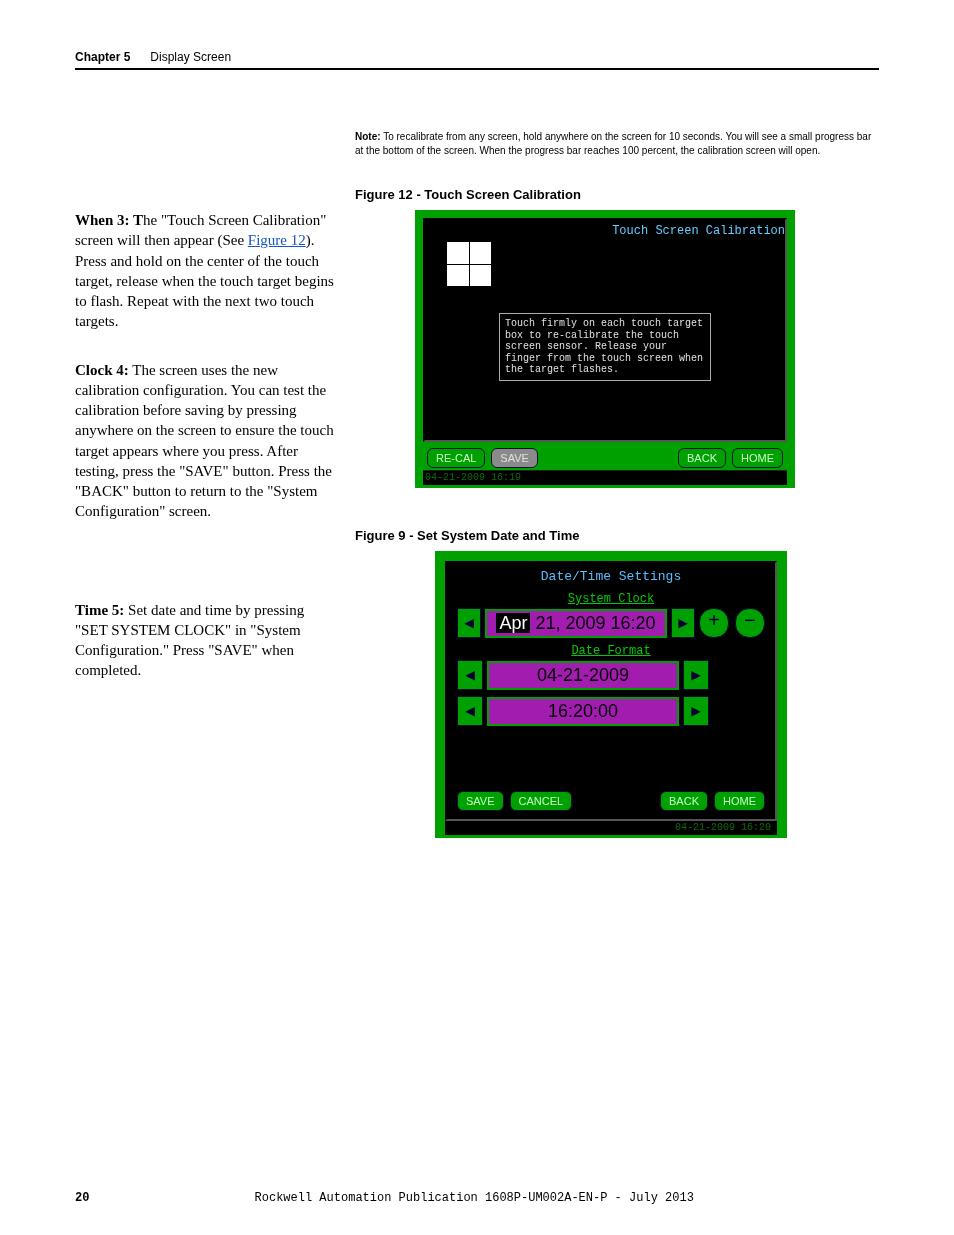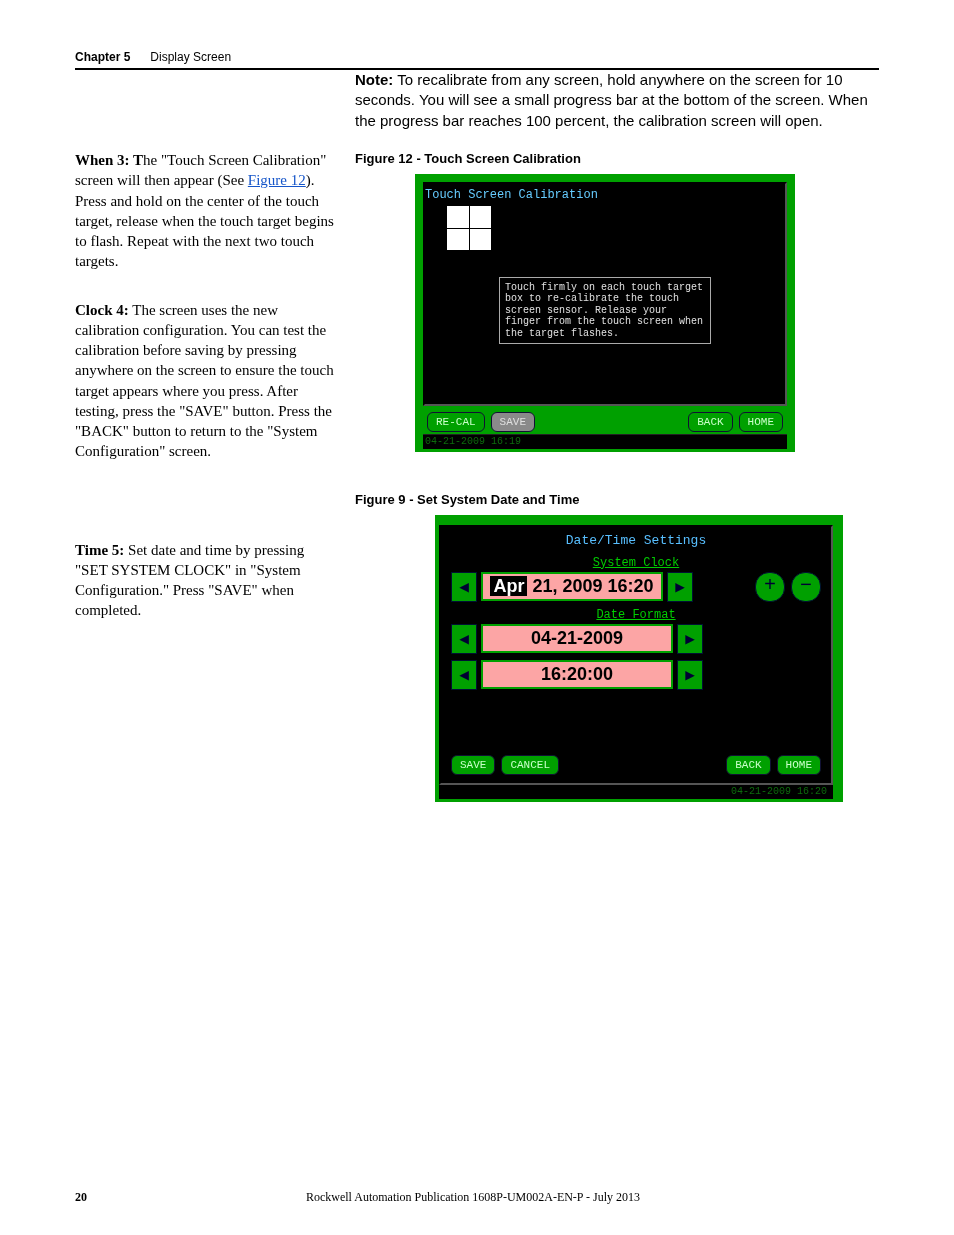--- a/index.html
+++ b/index.html
@@ -20,33 +20,34 @@
     position: relative;
   }
   .header {
     display: flex;
     align-items: flex-end;
     gap: 20px;
     font-family: Arial, Helvetica, sans-serif;
     font-size: 12px;
     border-bottom: 2px solid #000;
     padding-bottom: 4px;
+    margin-bottom: 60px;
   }
   .header .chap { font-weight: bold; }
   .header .sec { font-weight: normal; }
 
   .columns { display: flex; gap: 20px; }
   .leftcol { width: 260px; flex: 0 0 260px; font-size: 15px; line-height: 1.35; }
   .rightcol { flex: 1; }
 
   .note {
-    font-size: 15px;
+    font-size: 10px;
     line-height: 1.35;
     font-family: Arial, Helvetica, sans-serif;
-    margin-bottom: 20px;
+    margin-bottom: 30px;
     font-stretch: condensed;
   }
   .note b { font-family: Arial, Helvetica, sans-serif; font-weight: bold; }
 
   .step { margin-bottom: 28px; }
   .step b { font-weight: bold; }
   a.figlink { color: #1555c9; text-decoration: underline; }
 
   .figcap {
     font-family: Arial, Helvetica, sans-serif;
@@ -65,21 +66,21 @@
     font-family: "Courier New", monospace;
   }
   .screen12 {
     background: #000;
     border: 2px inset #555;
     height: 220px;
     position: relative;
     color: #fff;
   }
   .screen12 .title {
-    text-align: left;
+    text-align: right;
     color: #6cf;
     font-size: 12px;
     padding-top: 4px;
   }
   .target-grid {
     position: absolute;
     top: 22px; left: 22px;
     width: 44px; height: 44px;
     background: #fff;
   }
@@ -107,40 +108,40 @@
     padding: 6px 4px 2px 4px;
   }
   .btngrp { display: flex; gap: 6px; }
   .dbtn {
     background: #00a000;
     color: #c8ffc8;
     border: 1px solid #113;
     border-radius: 6px;
     font-size: 11px;
     padding: 3px 8px;
-    font-family: Liberation Mono, monospace;
+    font-family: Liberation Sans, sans-serif;
   }
   .dbtn.gray { background: #8a8a8a; color: #e0e0e0; }
   .statusbar12 {
     text-align: left;
     color: #0d6b0d;
     font-size: 10px;
     font-family: "Lucida Console","Courier New",monospace;
     padding: 1px 6px 2px 2px;
     background: #000;
     border-top: 1px solid #222;
   }
 
   
   .fig13wrap { margin-top: 40px; }
   .device13 {
-    width: 408px;
+    width: 352px;
     margin-left: 80px;
     background: #00a000;
-    padding: 10px 10px 3px 4px;
+    padding: 10px 10px 3px 10px;
     box-sizing: border-box;
     font-family: "Lucida Console","Courier New",monospace;
   }
   .screen13 {
     background: #000;
     border: 2px inset #555;
     min-height: 260px;
     position: relative;
     color: #fff;
     padding: 6px 10px 4px 10px;
@@ -150,22 +151,22 @@
   .sublabel { text-align: center; color: #00cc00; font-size: 12px; text-decoration: underline; margin-top: 6px; }
   .rowctl { display: flex; align-items: center; gap: 4px; margin: 2px 0 6px 0; }
   .arrowbtn {
     width: 24px; height: 28px; background: #00a000; border: 1px solid #013;
     display: flex; align-items: center; justify-content: center;
     color: #003; font-size: 16px; font-weight: bold;
   }
   .valuebox {
     flex: 0 0 auto;
     min-width: 170px;
-    background: #fca5a5; color: #000; text-align: center;
-    font-size: 18px; font-family: Arial, sans-serif; font-weight: bold;
+    background: #a21caf; color: #000; text-align: center;
+    font-size: 18px; font-family: Arial, sans-serif; font-weight: normal;
     border: 2px solid #00a000; padding: 2px 4px;
   }
   .valuebox .hl { background: #000; color: #fff; padding: 0 3px; }
   .rightcontrols { display: flex; gap: 6px; margin-left: auto; }
   .circ {
     width: 28px; height: 28px; border-radius: 14px; background: #00a000;
     border: 1px solid #013; color: #003; font-size: 20px; line-height: 26px;
     text-align: center;
   }
   .btnrow13 {
@@ -177,21 +178,21 @@
     color: #0d6b0d;
     font-size: 10px;
     padding: 1px 6px 2px 2px;
     background: #000;
   }
 
   .footer {
     position: absolute;
     bottom: 30px; left: 75px; right: 75px;
     display: flex; justify-content: space-between;
-    font-family: Liberation Serif, serif;
+    font-family: Liberation Mono, monospace;
     font-size: 12px;
   }
   .footer .pn { font-weight: bold; }
   .footer .pub { flex: 1; text-align: center; }
 </style>
 </head>
 <body>
 
 <div class="page">
   <div class="header">

